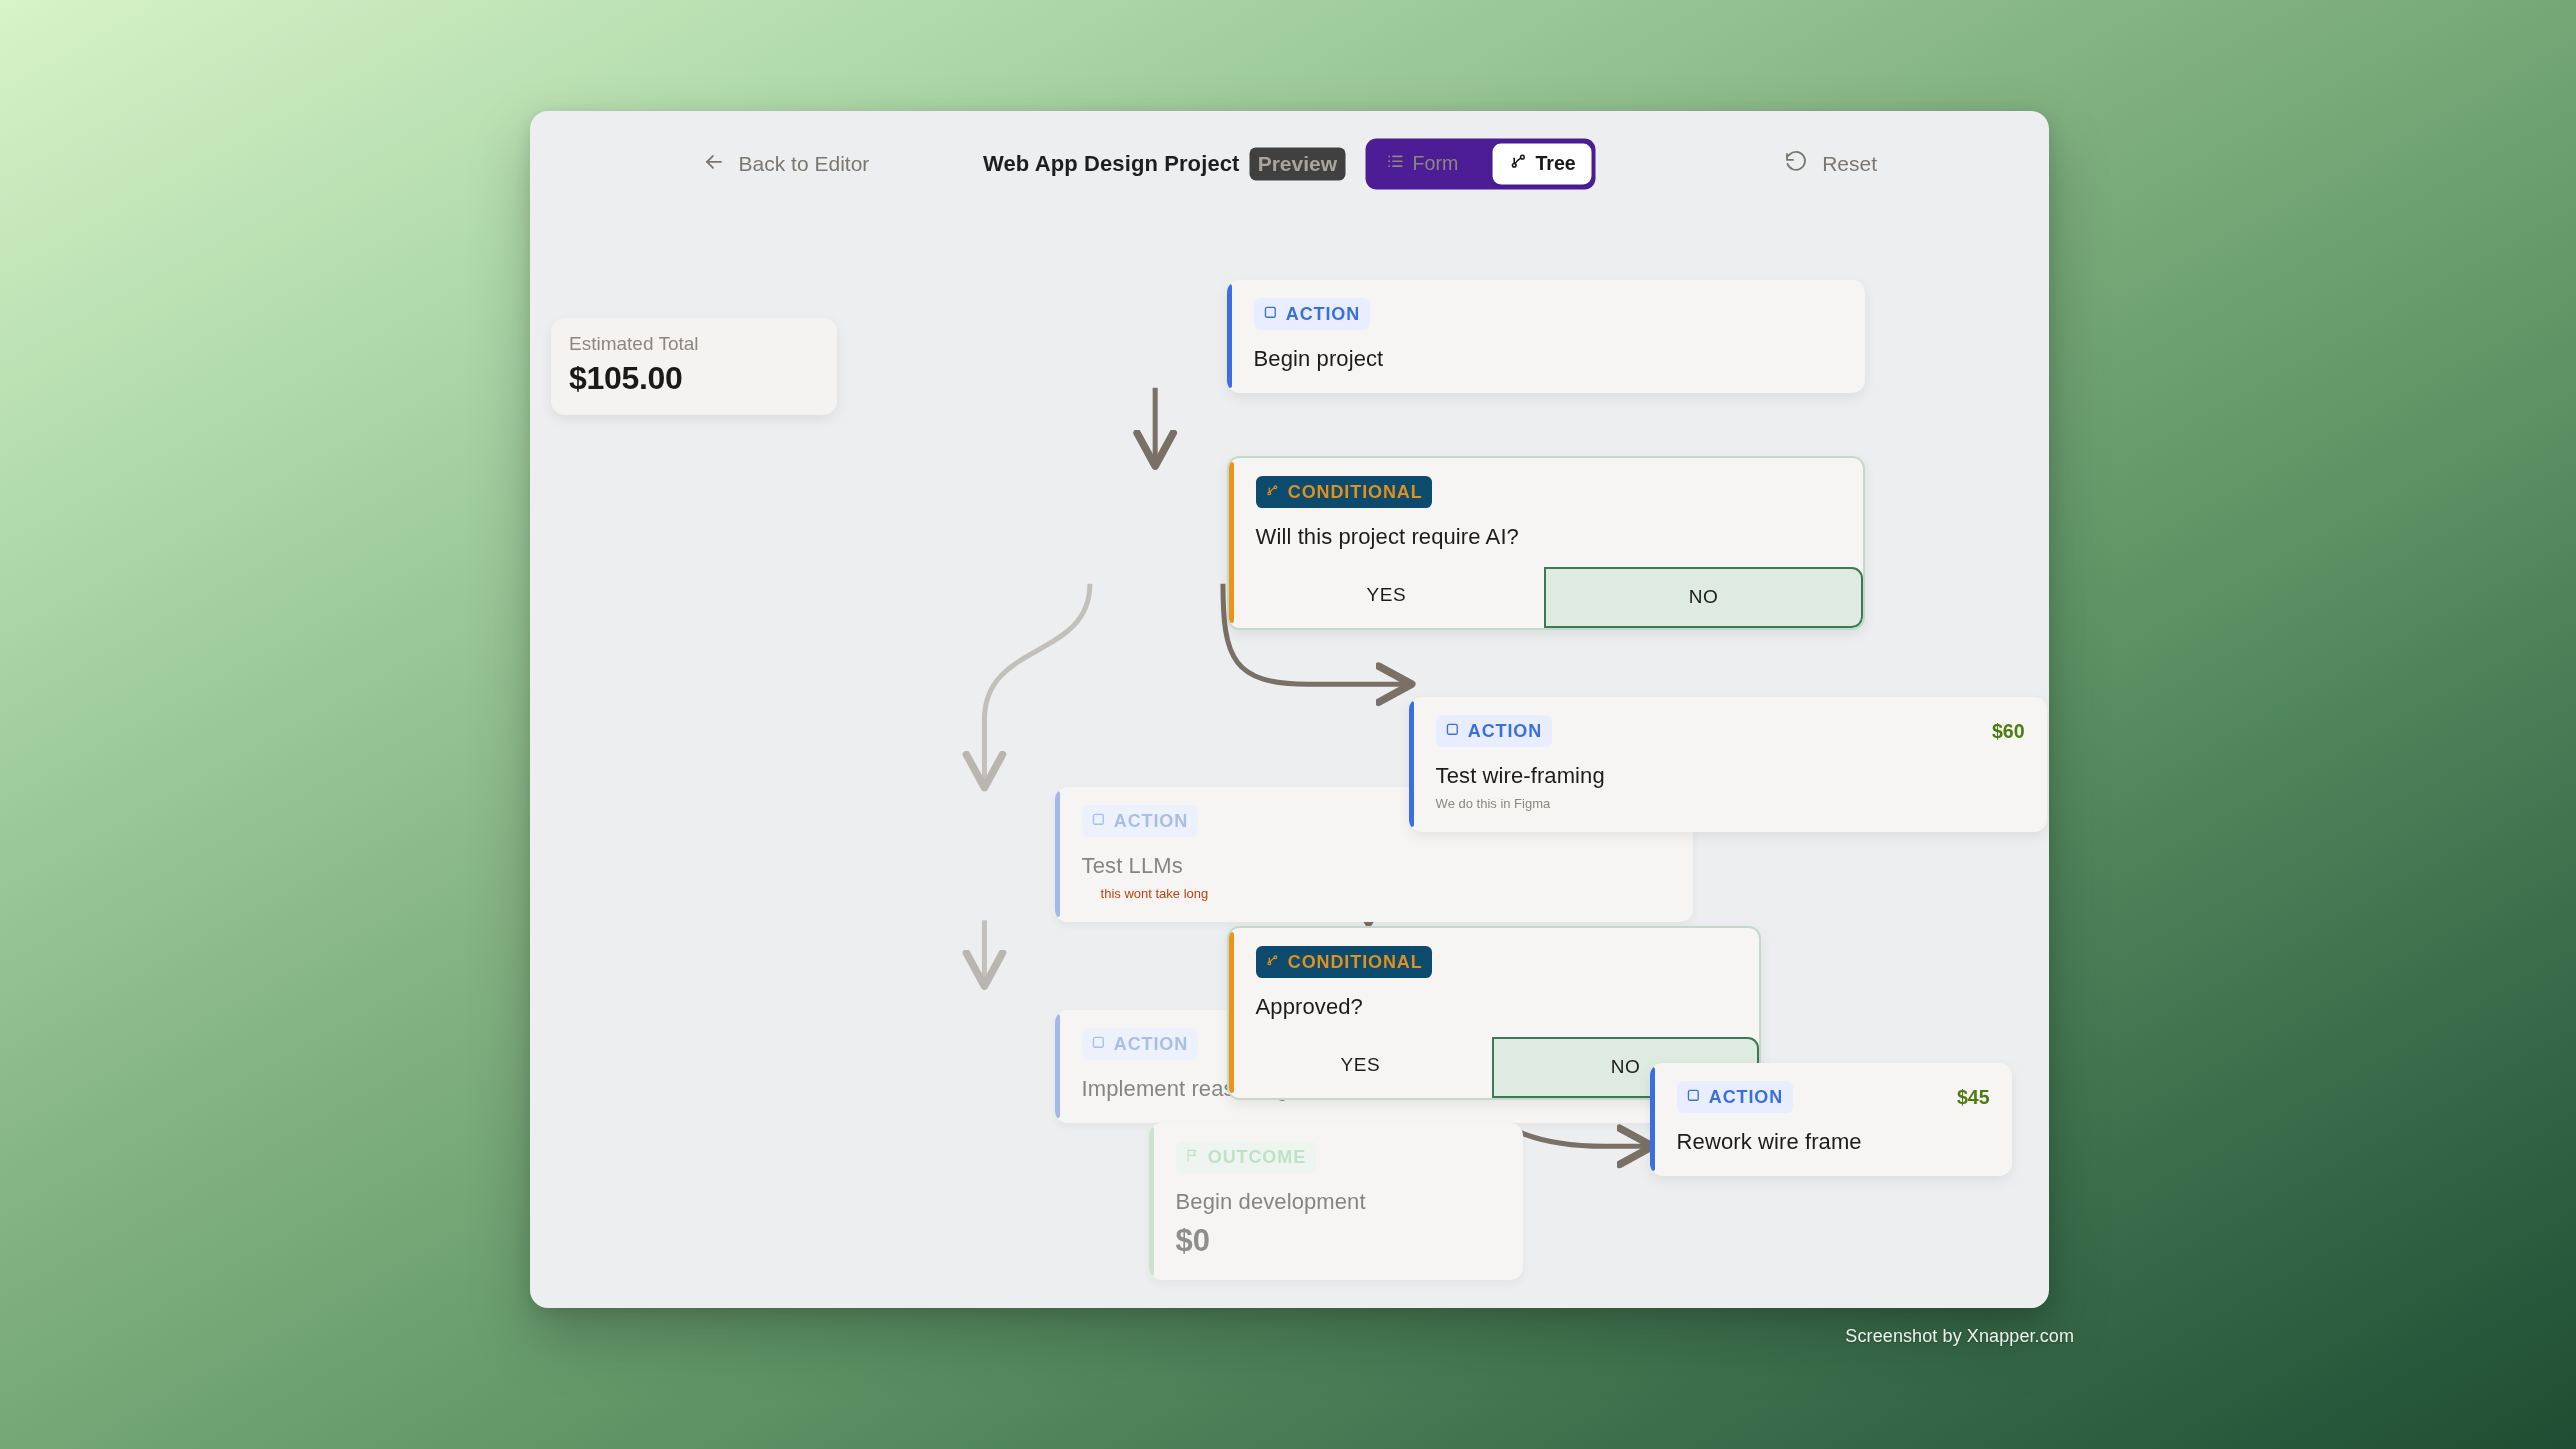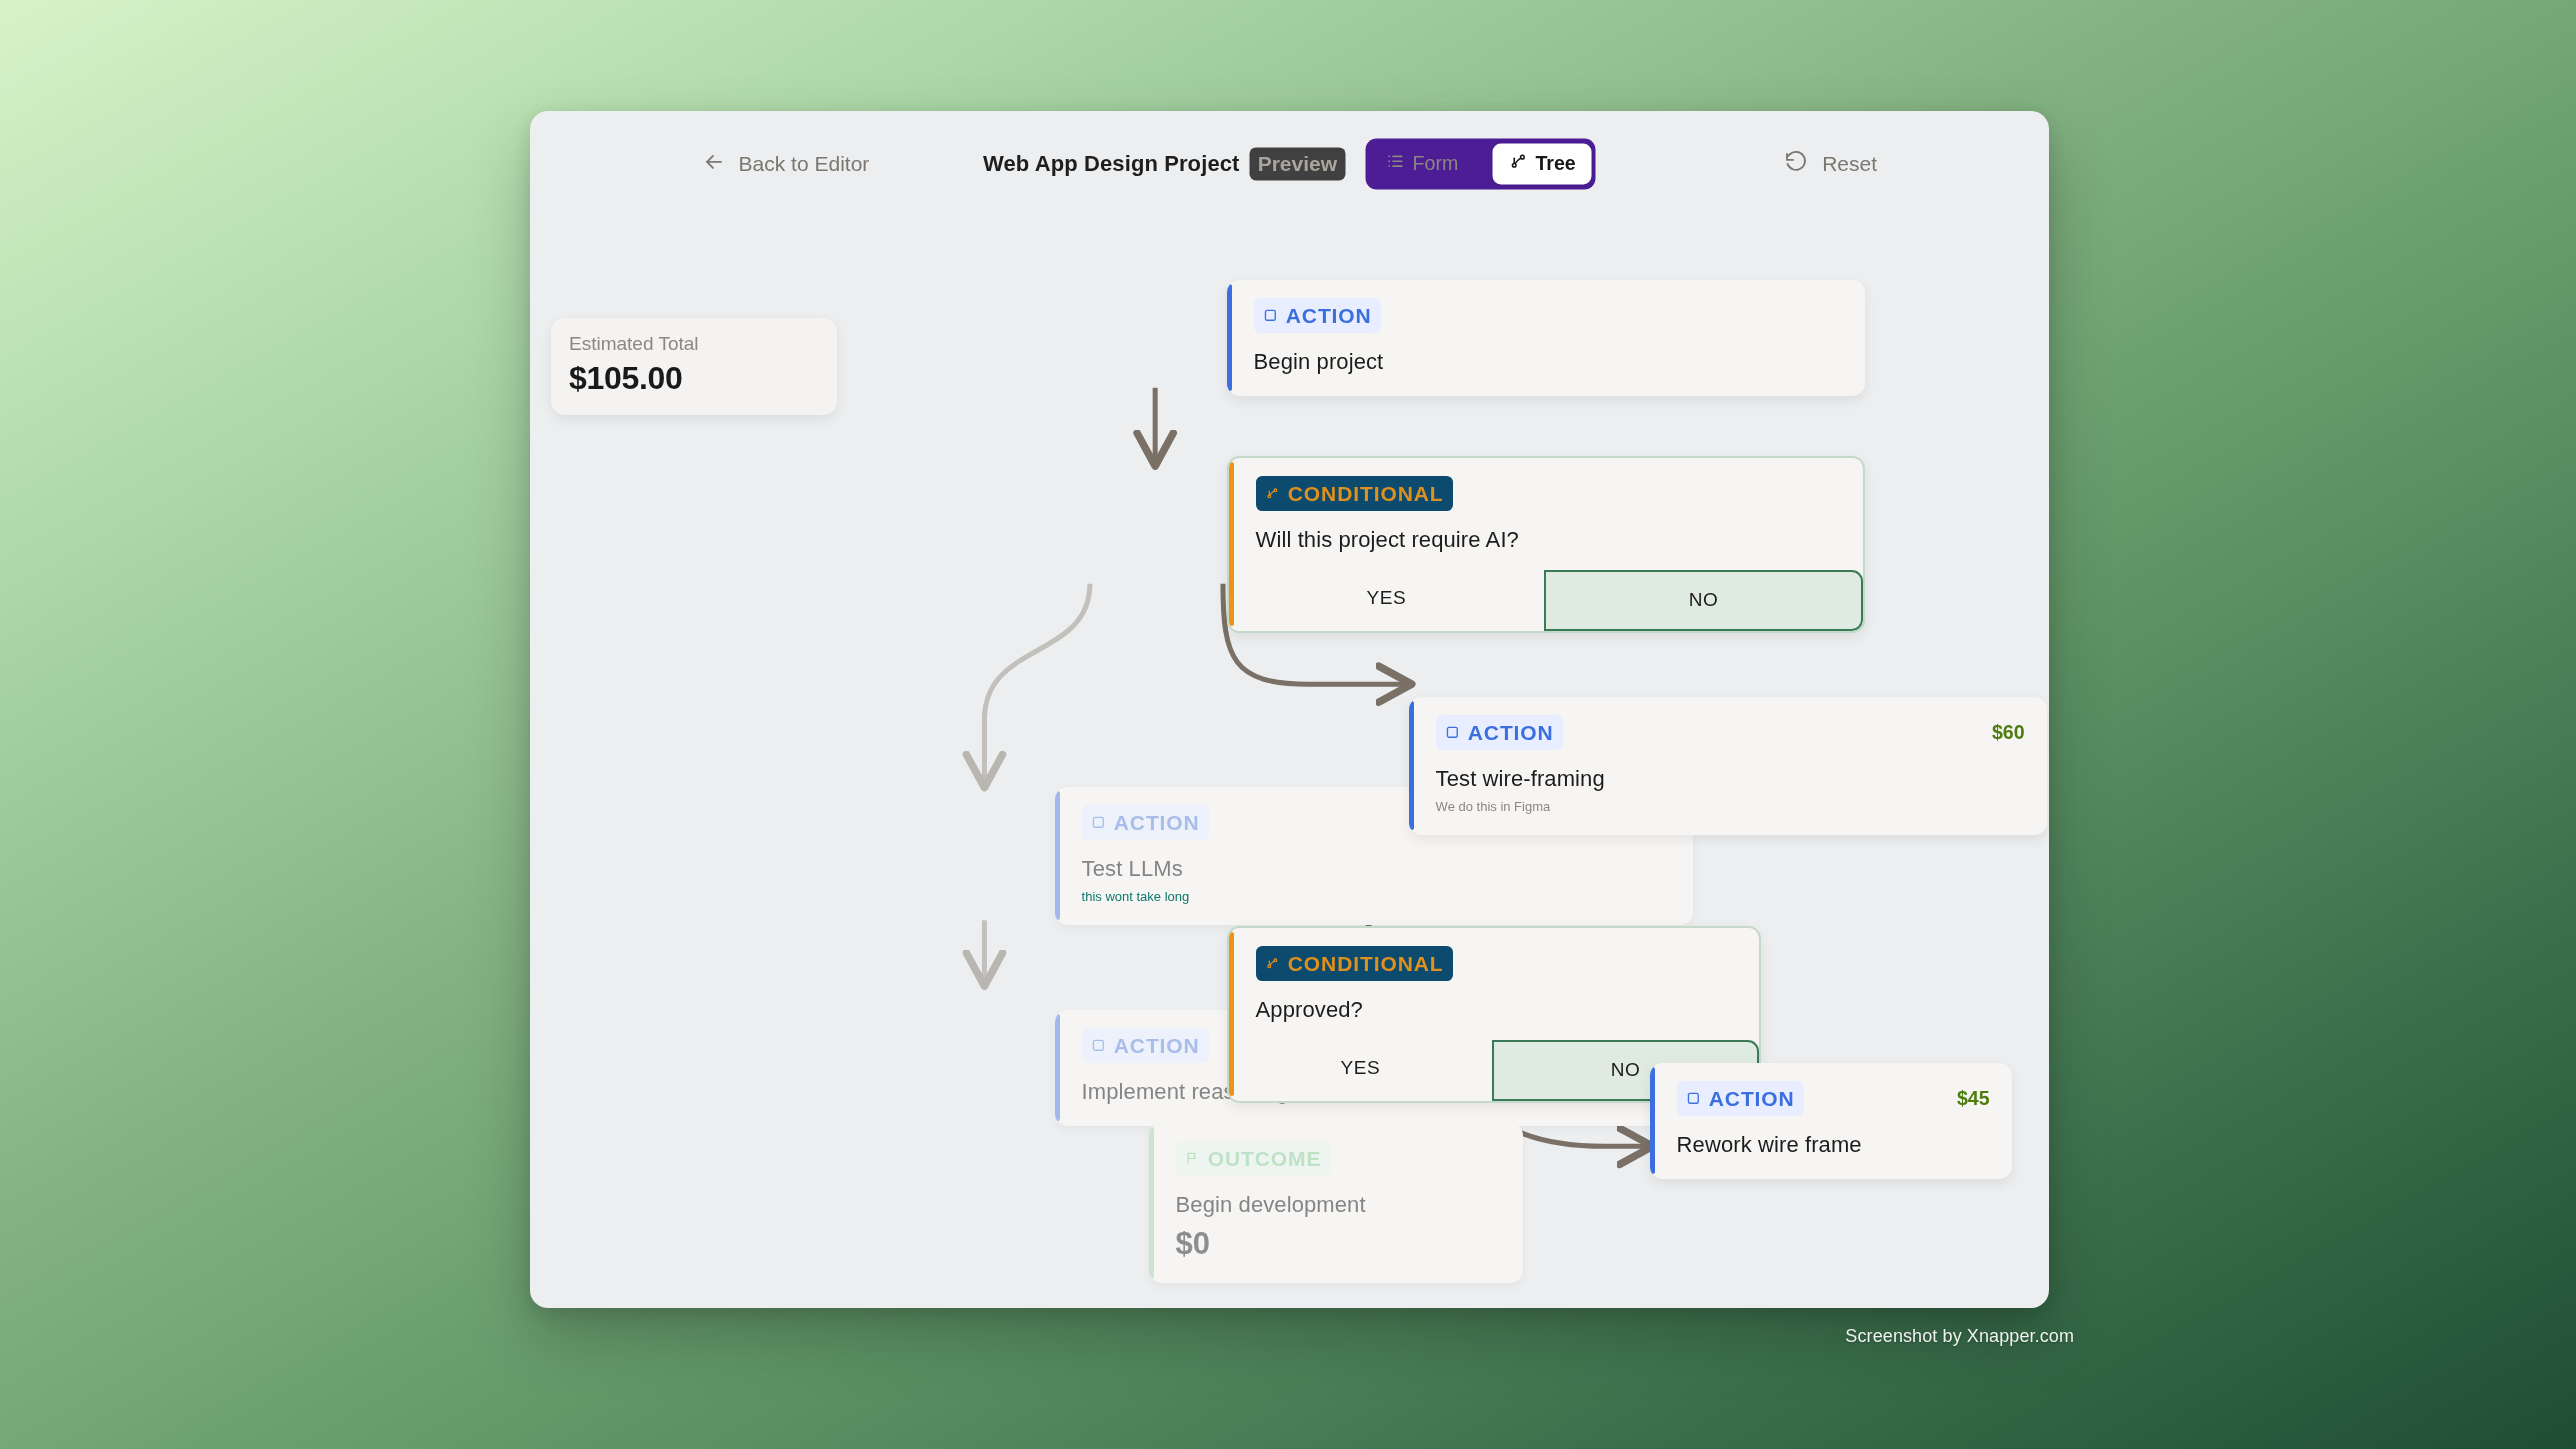--- a/index.html
+++ b/index.html
@@ -116,21 +116,21 @@
     border: 2.1px solid #c4d9ca;
     background: #f6f5f3;
   }
 
   .node-body { padding: 18px 22.4px 21px 26.6px; position: relative; }
   .node.cond .node-body { padding-bottom: 17px; }
 
   .badge-row { display: flex; align-items: center; justify-content: space-between; }
   .badge {
     display: inline-flex; align-items: flex-end; gap: 7.7px;
-    font-size: 21px; font-weight: 700; letter-spacing: 0.9px;
+    font-size: 18px; font-weight: 700; letter-spacing: 0.9px;
     padding: 5.6px 9.8px; border-radius: 6.3px;
   }
   .badge.action  { color: #3b6fe0; background: #e8eeff; }
   .badge.cond    { color: #e0901c; background: #0c4a6e; }
   .badge.outcome { color: #a9d6b3; background: #e9f4ec; }
   .price { font-size: 19.6px; font-weight: 700; color: #4d7c0f; }
 
   .node-title {
     font-size: 22px; color: #1c1c1c; font-weight: 500;
     margin-top: 15.4px; letter-spacing: 0.1px;
@@ -151,21 +151,21 @@
     border: 2.1px solid #3b7a56;
     border-radius: 0 11.2px 11.2px 0;
   }
 
   
   .node.dim { box-shadow: 0 3.5px 9.8px rgba(0,0,0,.045); }
   .node.dim .accent { opacity: .45; }
   .node.dim .badge.action  { color: #a9bdea; background: #edf1fb; }
   .node.dim .price         { color: #a8c9b3; }
   .node.dim .node-title    { color: #858585; }
-  .node.dim .node-sub      { color: #0f766e; }
+  .node.dim .node-sub      { color: #c2410c; margin-left: 19px; }
   .node.dim .badge.outcome { color: #bfe2c7; background: #eef5f0; }
 
   
   #watermark {
     position: absolute; right: 502px; bottom: 102px;
     font-size: 18px; color: #f0f3ee;
     text-shadow: 0 0.7px 2.1px rgba(0,0,0,.25);
     letter-spacing: 0.1px;
   }
 </style>

